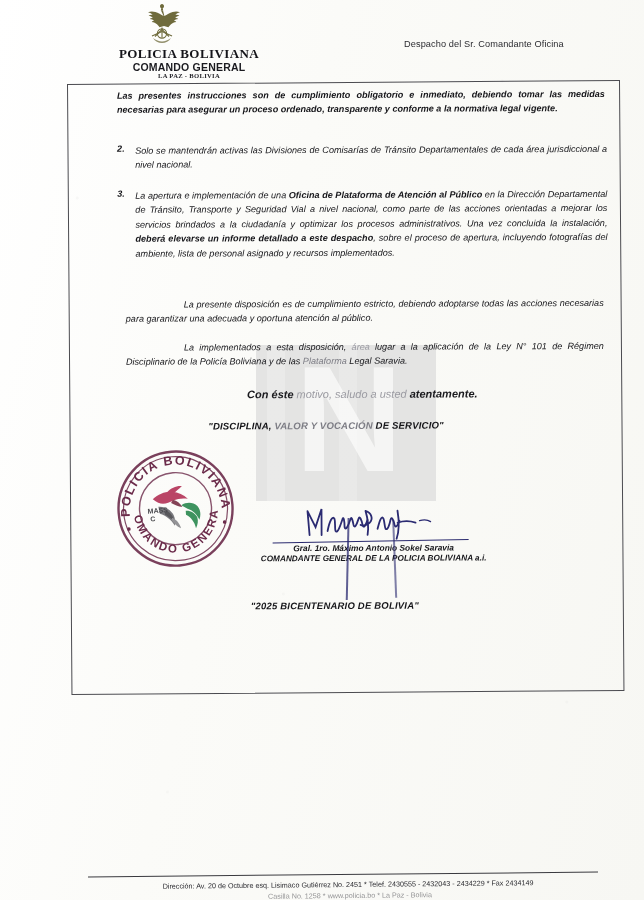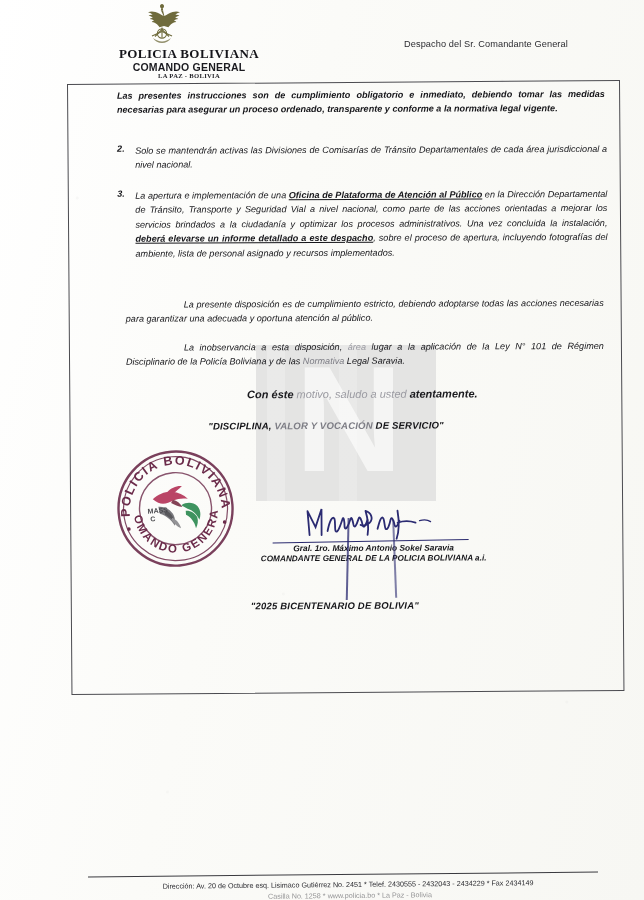--- a/index.html
+++ b/index.html
@@ -57,21 +57,21 @@
   .para{
     position:absolute;
     font-family:"Liberation Sans", sans-serif;
     font-style:italic;
     font-size:9.1px;
     line-height:14.4px;
     color:#16161a;
     text-align:justify;
   }
   .b{font-weight:bold;}
-  .u{text-decoration:underline;font-weight:bold;}
+  .u{font-weight:bold;}
   .faded{color:#9b9ba2;}
   .faded2{color:#7d7d85;text-align:right;}
 
   .lead{left:118px;top:88px;width:488px;font-weight:bold;}
 
   .item{position:absolute;}
   .item .num{
     position:absolute;left:0;top:0;width:15px;
     font-weight:bold;font-style:italic;font-size:9.1px;
     font-family:"Liberation Sans", sans-serif;color:#16161a;
@@ -196,21 +196,21 @@
       </g>
     </svg>
   </div>
 
   <div class="letterhead">
     <div class="lh-1">POLICIA BOLIVIANA</div>
     <div class="lh-2">COMANDO GENERAL</div>
     <div class="lh-3">LA PAZ - BOLIVIA</div>
   </div>
 
-  <div class="despacho">Despacho del Sr. Comandante General</div>
+  <div class="despacho">Despacho del Sr. Comandante Oficina</div>
 </div>
 
 <div class="frame"></div>
 
 <div class="watermark">
   <span class="wm-n">N</span>
 </div>
 <div class="wm-band"></div>
 
 <div class="body">
@@ -222,21 +222,21 @@
     <span class="txt">Solo se mantendrán activas las Divisiones de Comisarías de Tránsito Departamentales de cada área jurisdiccional a nivel nacional.</span>
   </div>
 
   <div class="item" id="item3">
     <span class="num">3.</span>
     <span class="txt"><span>La apertura e implementación de una </span><span class="u">Oficina de Plataforma de Atención al Público</span><span> en la Dirección Departamental de Tránsito, Transporte y Seguridad Vial a nivel nacional, como parte de las acciones orientadas a mejorar los servicios brindados a la ciudadanía y optimizar los procesos administrativos. Una vez concluida la instalación, </span><span class="u">deberá elevarse un informe detallado a este despacho</span><span>, sobre el proceso de apertura, incluyendo fotografías del ambiente, lista de personal asignado y recursos implementados.</span></span>
   </div>
 
   <div class="para closing1" style="text-indent:58px;">La presente disposición es de cumplimiento estricto, debiendo adoptarse todas las acciones necesarias para garantizar una adecuada y oportuna atención al público.</div>
 
-  <div class="para closing2" style="text-indent:58px;"><span>La inobservancia a esta disposición, </span><span class="faded">área</span><span> lugar a la aplicación de la Ley N° 101 de Régimen Disciplinario de la Policía Boliviana y de las </span><span class="faded2">Normativa</span><span> Legal Saravia.</span></div>
+  <div class="para closing2" style="text-indent:58px;"><span>La implementados a esta disposición, </span><span class="faded">área</span><span> lugar a la aplicación de la Ley N° 101 de Régimen Disciplinario de la Policía Boliviana y de las </span><span class="faded2">Plataforma</span><span> Legal Saravia.</span></div>
 
   <div class="saludo"><span class="b">Con éste </span><span class="faded">motivo, saludo a usted</span><span class="b"> atentamente.</span></div>
 
   <div class="lema"><span>"DISCIPLINA, </span><span class="faded2">VALOR Y VOCACIÓN</span><span> DE SERVICIO"</span></div>
 
   <div class="seal">
     <svg viewBox="0 0 124 121" width="124" height="121">
       <defs>
         <path id="arcTop" d="M 16 63 A 46 46 0 0 1 108 63" fill="none"></path>
         <path id="arcBot" d="M 20 63 A 42 42 0 0 0 104 63" fill="none"></path>

